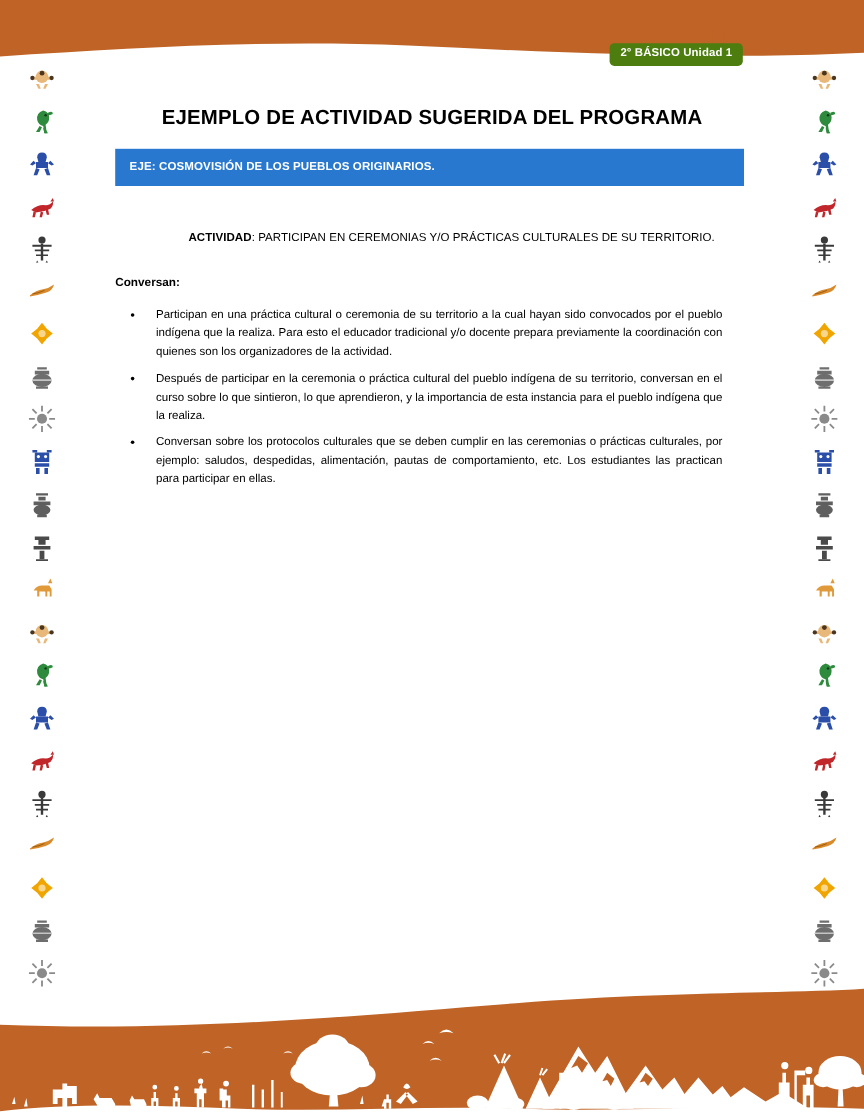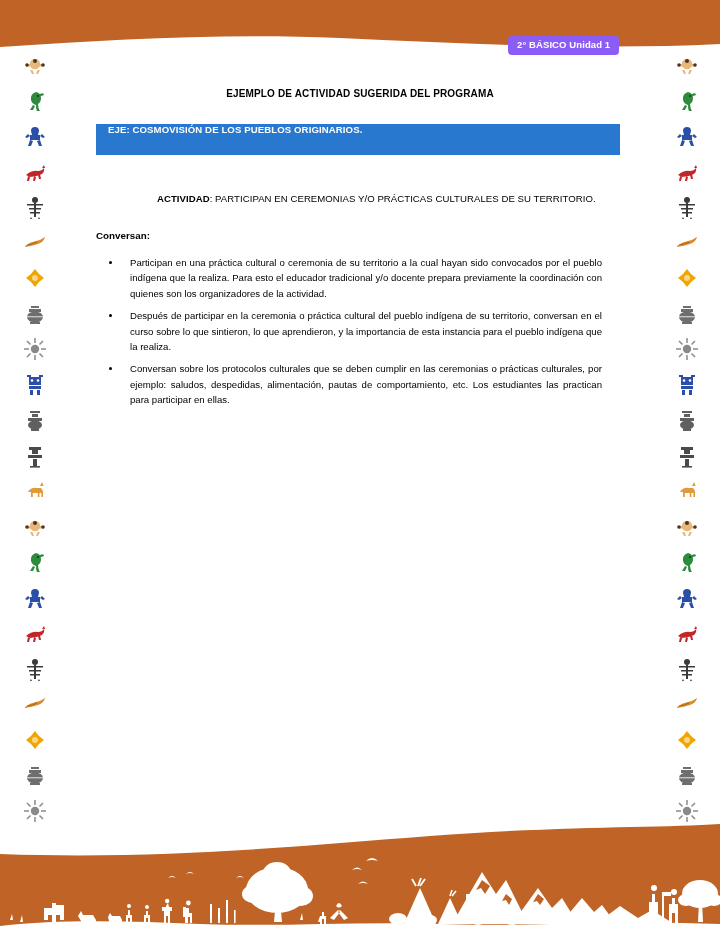--- a/index.html
+++ b/index.html
@@ -36,21 +36,21 @@
     position: absolute;
     top: -12px;
     left: 86px;
     width: 9px;
     height: 14px;
     background: #BF6426;
     border-radius: 2px 2px 0 0;
   }
   #unit-badge {
     position: relative;
-    background: #8b5cf6;
+    background: #4d7c0f;
     color: #ffffff;
     font-size: 9.5px;
     font-weight: 600;
     letter-spacing: .1px;
     padding: 4px 9px 5px 9px;
     border-radius: 4px;
     white-space: nowrap;
     line-height: 1;
   }
 
@@ -82,33 +82,33 @@
     width: 720px;
     height: 932px;
     z-index: 3;
   }
   #page-title {
     position: absolute;
     top: 88px;
     left: 60px;
     width: 600px;
     text-align: center;
-    font-size: 10px;
+    font-size: 17px;
     font-weight: bold;
     letter-spacing: .15px;
   }
   #eje-bar {
     position: absolute;
     top: 124px;
     left: 96px;
     width: 524px;
     height: 31px;
     background: #2878D0;
     display: flex;
-    align-items: flex-start;
+    align-items: center;
   }
   #eje-label {
     color: #ffffff;
     font-size: 9.6px;
     font-weight: bold;
     padding-left: 12px;
     letter-spacing: .1px;
   }
   #actividad-line {
     position: absolute;

